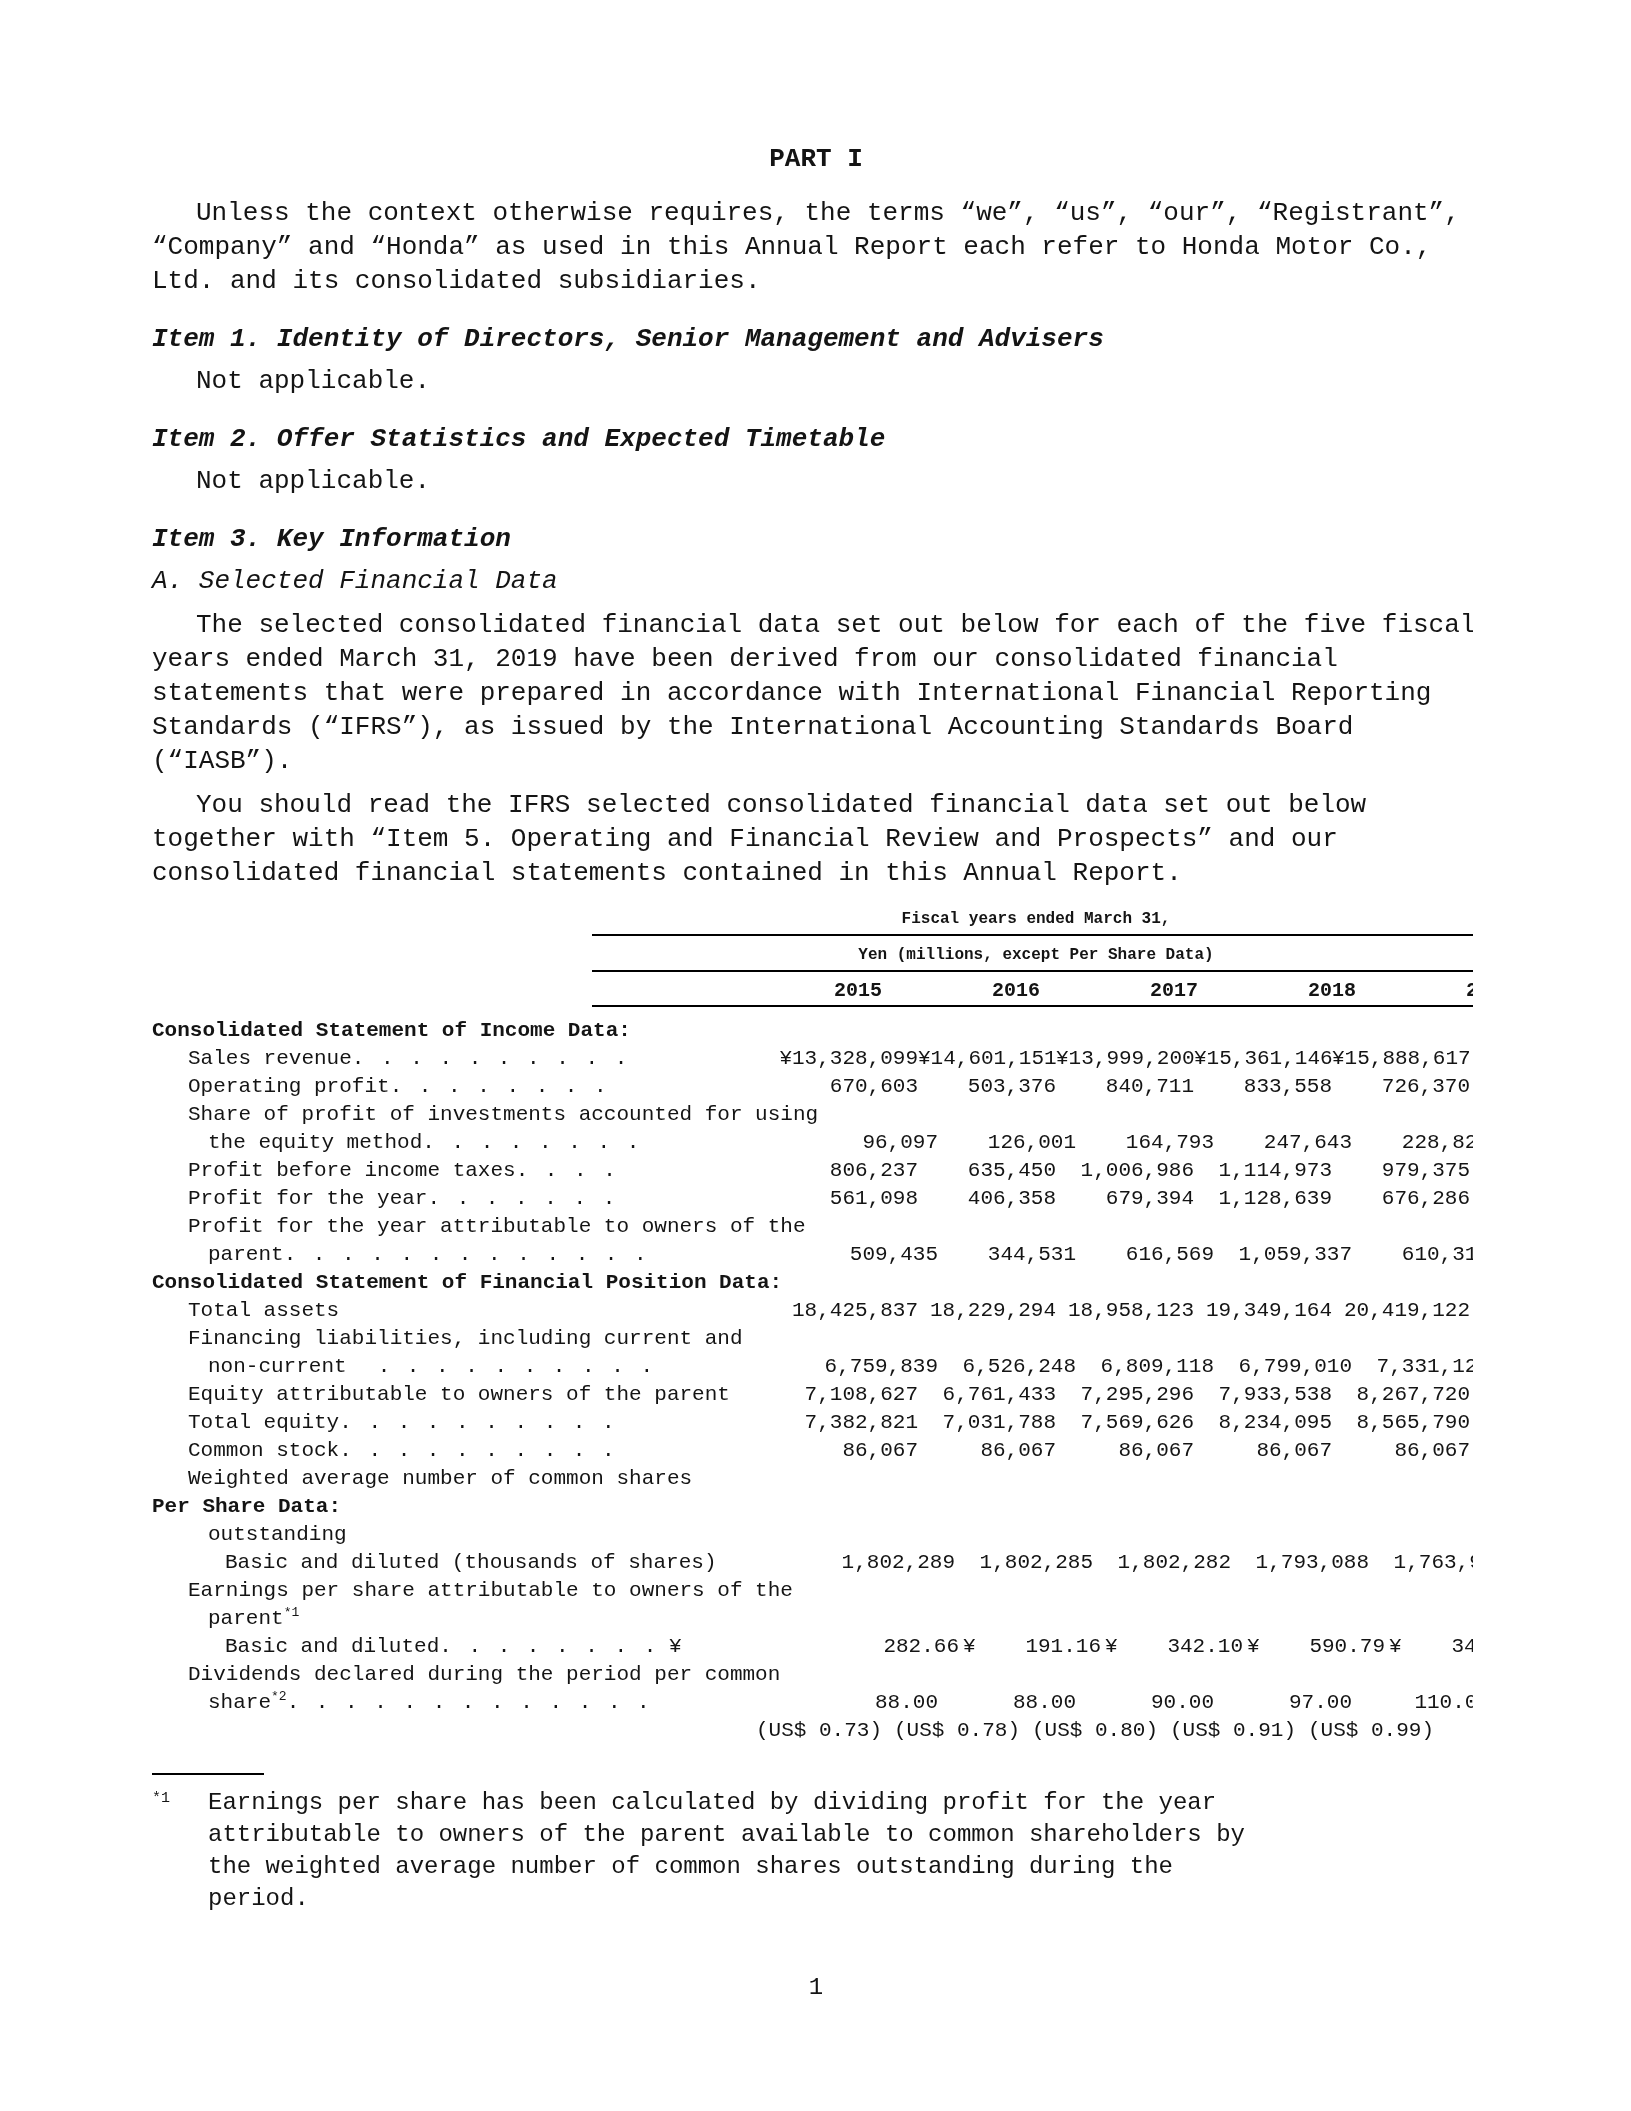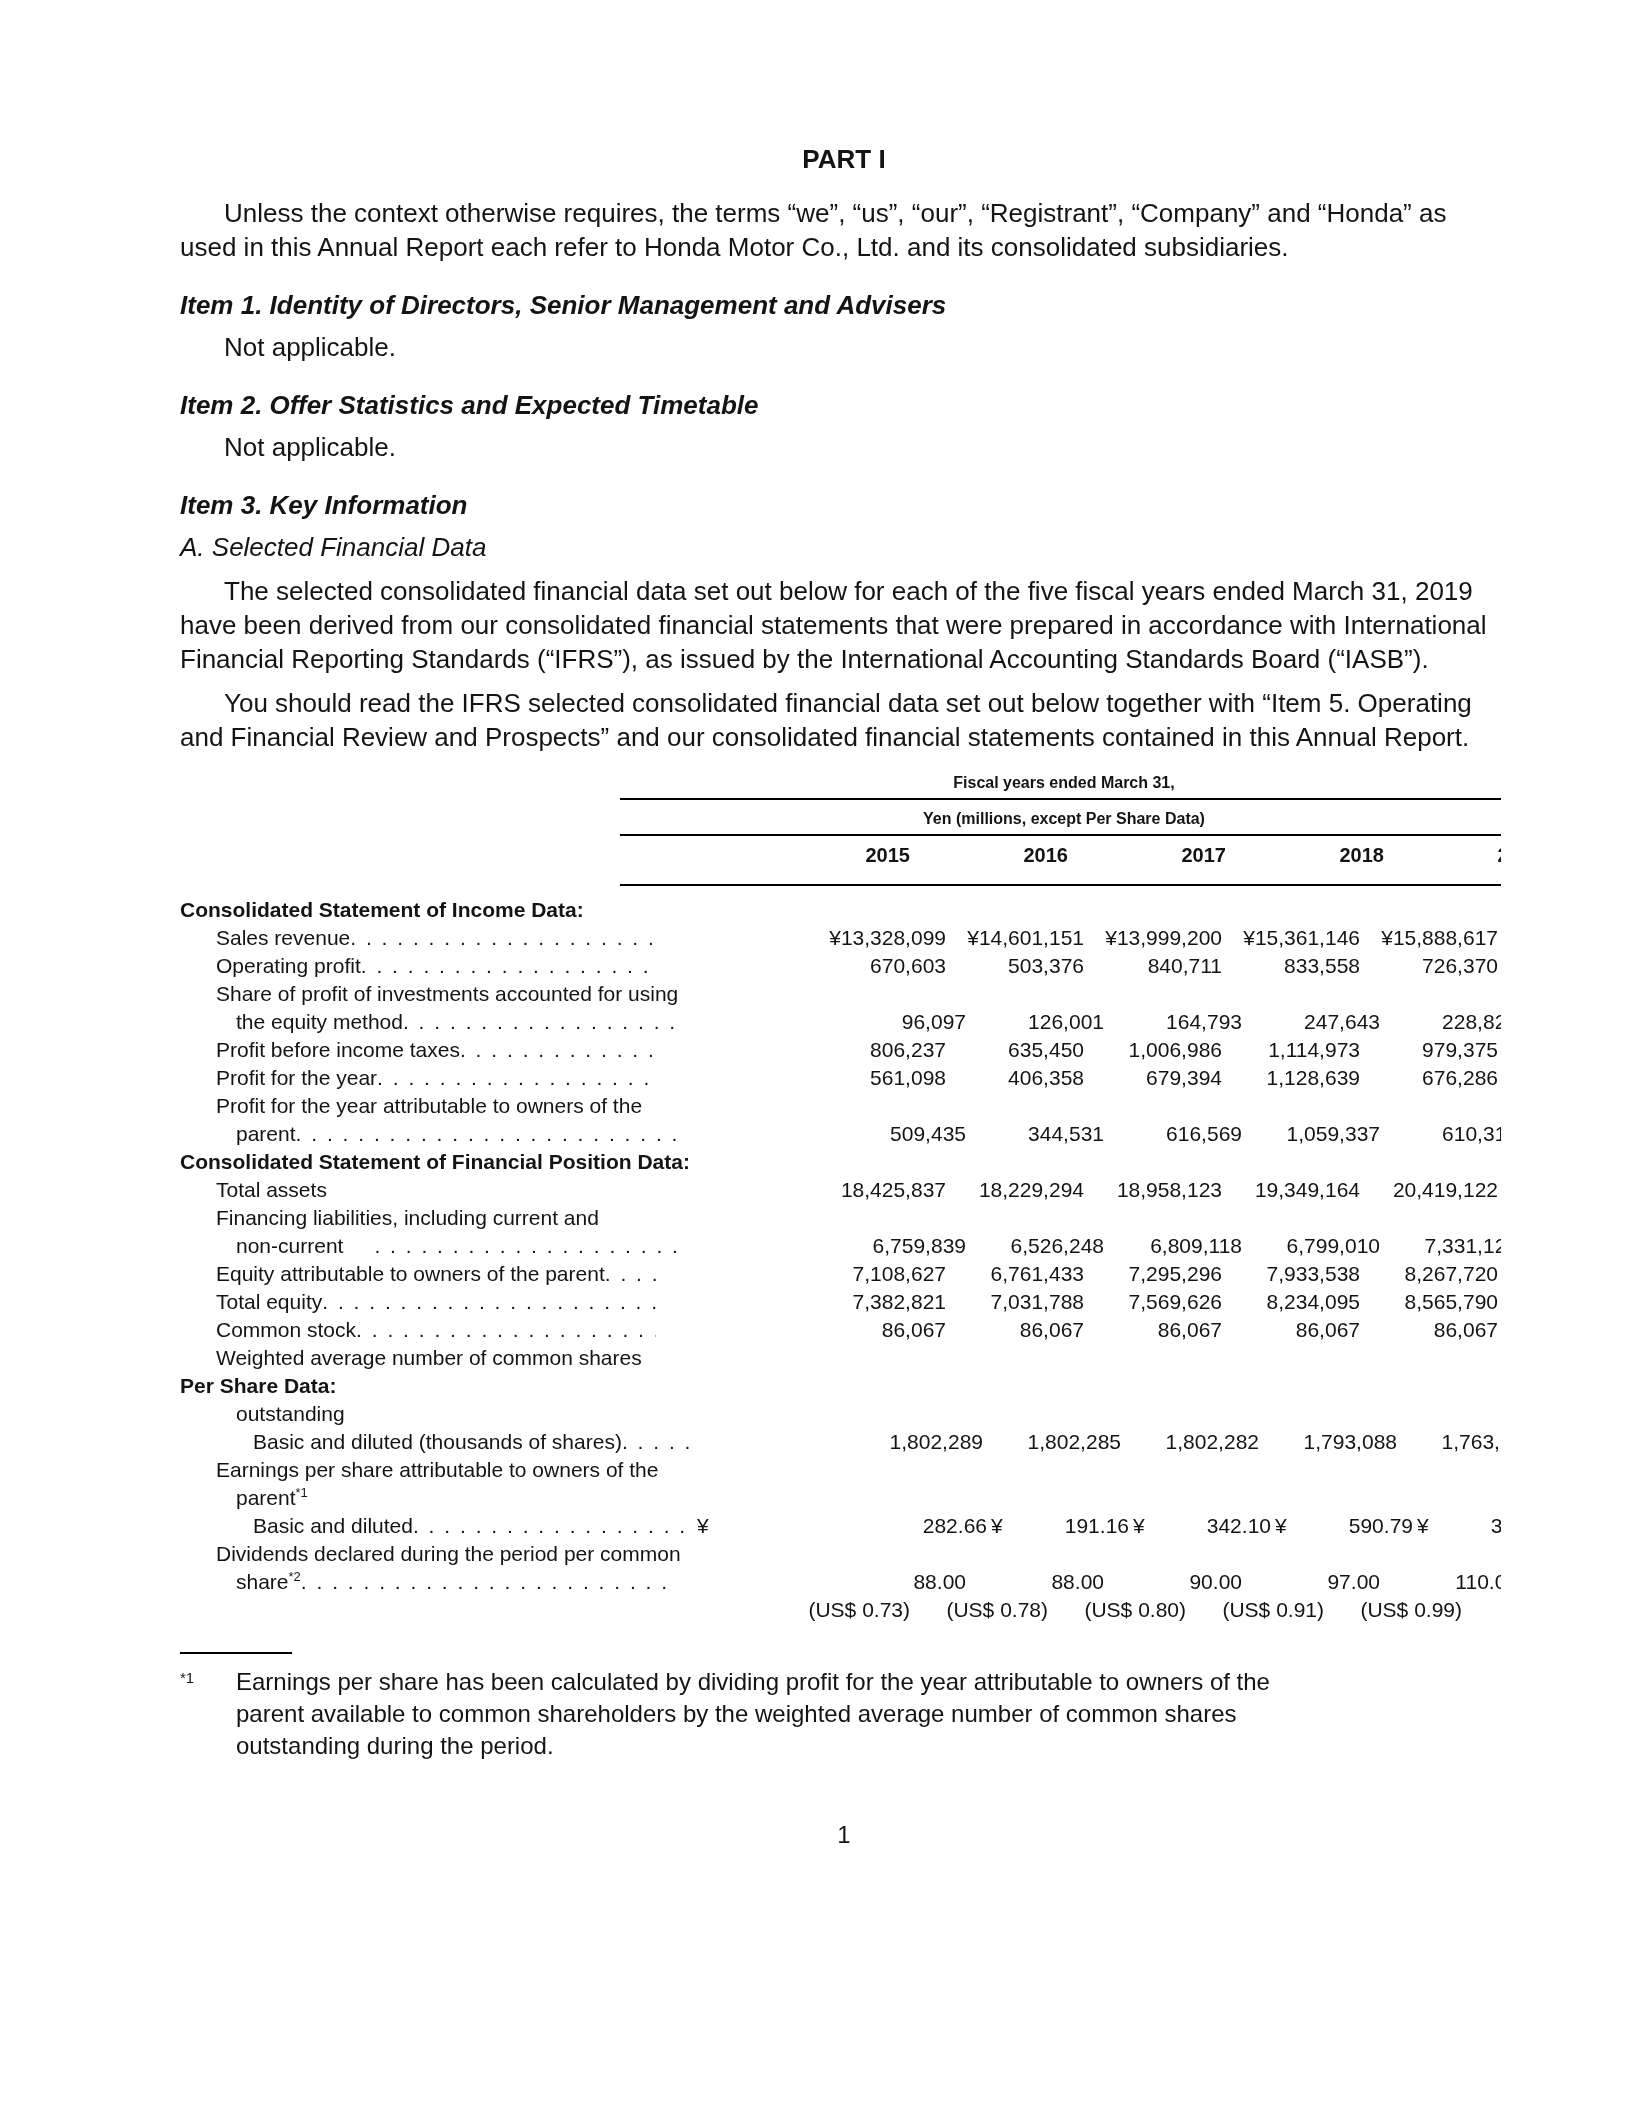--- a/index.html
+++ b/index.html
@@ -1,24 +1,23 @@
 <!DOCTYPE html>
 <html><head>
 <meta charset="utf-8">
 <style>
   html, body { margin: 0; padding: 0; background: #ffffff; }
   .page {
     position: relative;
     width: 1473px;
     height: 2111px;
     background: #ffffff;
-    font-family: Liberation Sans, sans-serif;
+    font-family: Liberation Mono, monospace;
     color: #141414;
     overflow: hidden;
-    margin-left: 28px;
   }
   .content {
     position: absolute;
     left: 152px;
     top: 142px;
     width: 1328px;
     font-size: 26px;
     line-height: 34px;
   }
   .part-title {
@@ -58,21 +57,21 @@
     padding-bottom: 2px;
     border-bottom: 2px solid #000;
     margin-bottom: 6px;
   }
   .t-years {
     display: flex;
     padding-right: 46px;
     font-size: 20px;
     line-height: 26px;
     border-bottom: 2px solid #000;
-    padding-bottom: 16px;
+    padding-bottom: 1px;
   }
   .ycell { text-align: right; padding-right: 20px; }
   .c0 { width: 290px; flex: 0 0 290px; }
   .c1, .c2, .c3, .c4 { width: 138px; flex: 0 0 138px; }
   .t-body { padding-top: 10px; }
   .trow { display: flex; align-items: baseline; }
   .trow.bold { font-weight: bold; }
   .tlabel {
     flex: 0 0 440px;
     width: 440px;

